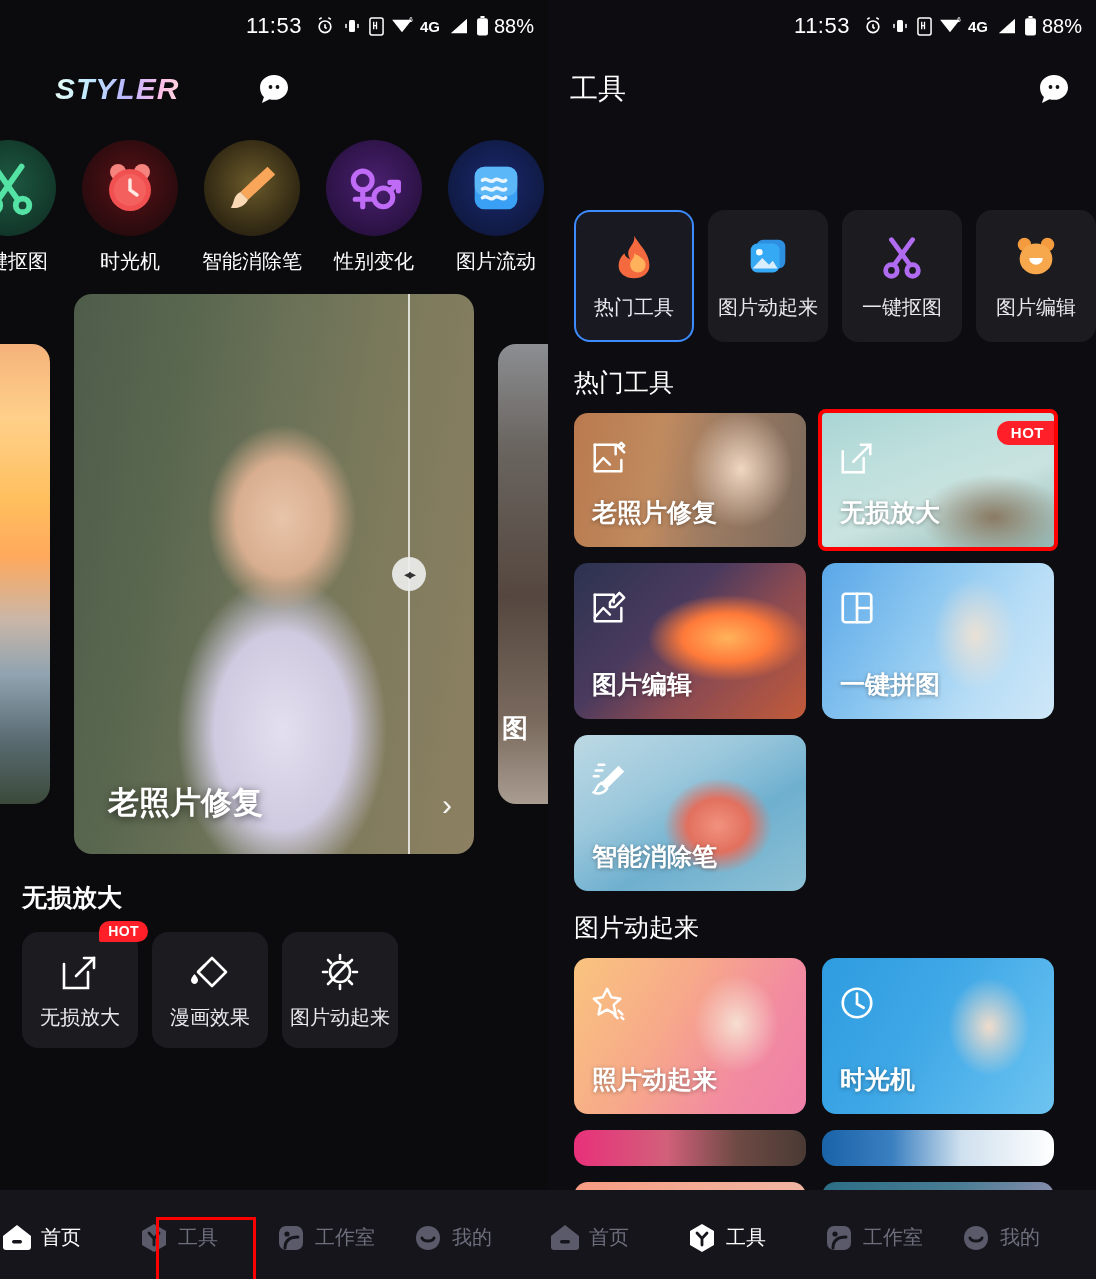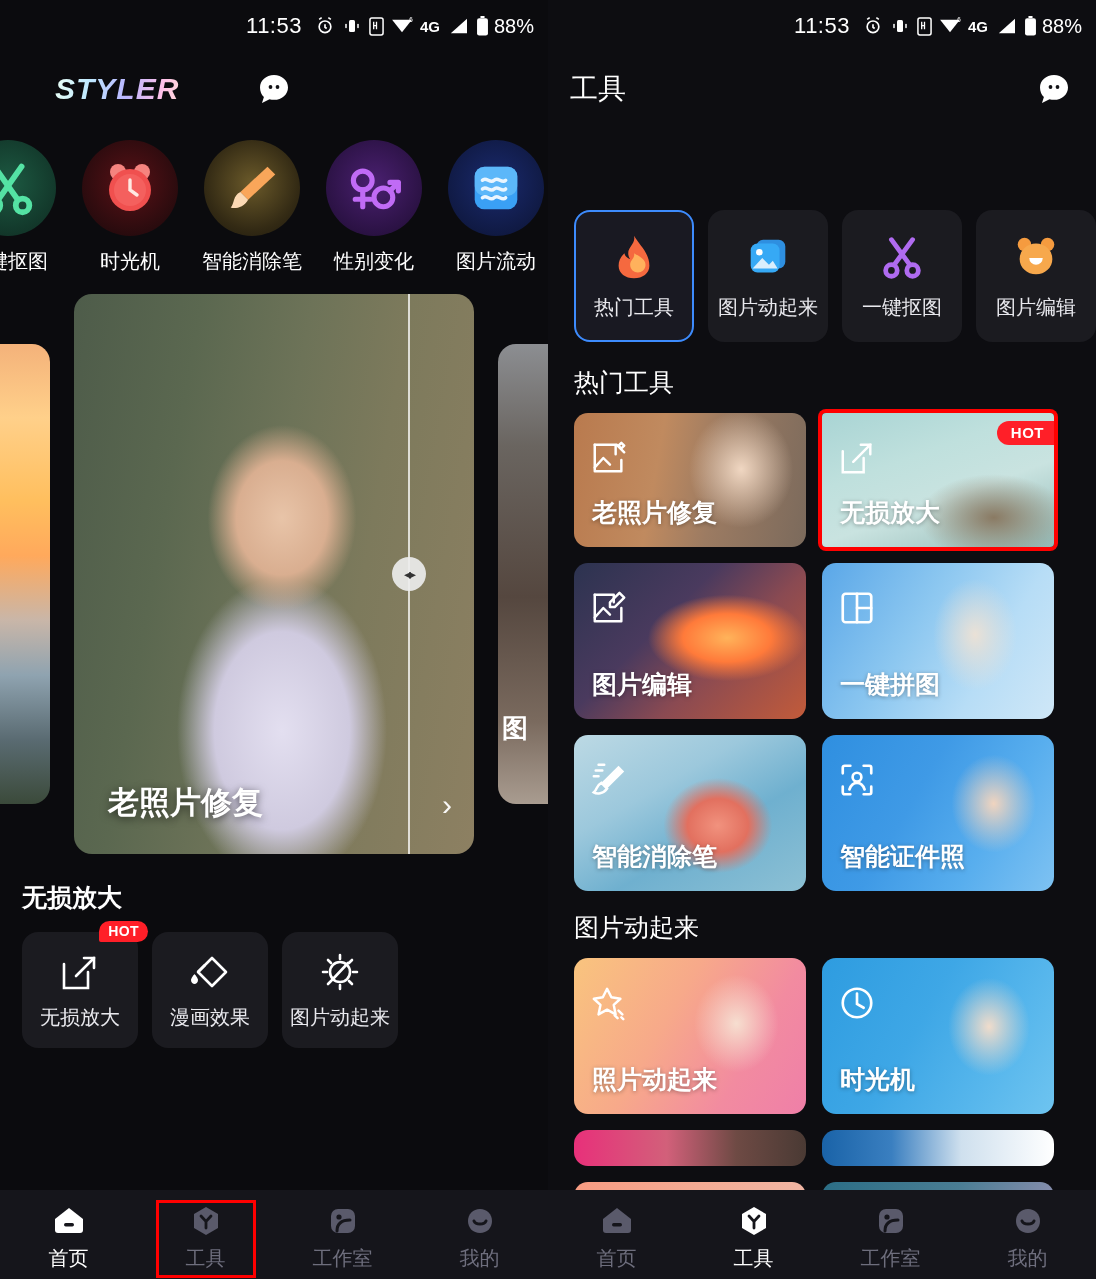--- a/index.html
+++ b/index.html
@@ -202,21 +202,21 @@
   }
   .highlight-box { box-shadow: 0 0 0 4px #ff0000; border-radius: 4px; }
 
   
   .bottomnav {
     position: absolute; left: 0; bottom: 0; width: 548px; height: 89px;
     background: #15151b; display: flex; align-items: center;
     padding-top: 6px;
   }
   .nav-item {
-    flex: 1; display: flex; flex-direction: column; align-items: center; gap: 7px;
+    flex: 1; display: flex; flex-direction: row; align-items: center; gap: 7px;
     position: relative;
   }
   .nav-label { font-size: 20px; color: #6e6e7d; }
   .nav-item.active .nav-label { color: #ffffff; }
   .nav-box { position: absolute; left: 50%; top: -4px; transform: translateX(-50%);
              width: 100px; height: 78px; border: 3px solid #ff0000; }
 
   svg { display: block; }
 </style>
 </head>
@@ -601,34 +601,20 @@
         <span class="card-icon">
           <svg width="38" height="38" viewBox="0 0 40 40" fill="none" stroke="#fff" stroke-width="2.6" stroke-linecap="round">
             <path d="M30 5 L36 11 L18 29 L12 23z" fill="#fff" stroke="none"></path>
             <path d="M12 23 L18 29 C14 35 7 35 4 33 C8 30 6 26 12 23z"></path>
             <path d="M6 10h7M4 16h5M9 4h6"></path>
           </svg>
         </span>
         <span class="card-label">智能消除笔</span>
       </div>
 
-      <div class="card tall">
-        <div class="ph-id-card"></div>
-        <span class="card-icon">
-          <svg width="38" height="38" viewBox="0 0 40 40" fill="none" stroke="#fff" stroke-width="2.8" stroke-linecap="round" stroke-linejoin="round">
-            <path d="M5 13V7a2 2 0 0 1 2-2h6"></path>
-              <path d="M27 5h6a2 2 0 0 1 2 2v6"></path>
-            <path d="M35 27v6a2 2 0 0 1-2 2h-6"></path>
-              <path d="M13 35H7a2 2 0 0 1-2-2v-6"></path>
-            <circle cx="20" cy="17" r="4.6"></circle>
-            <path d="M12 30c1.6-5 5-7 8-7s6.4 2 8 7"></path>
-          </svg>
-        </span>
-        <span class="card-label">智能证件照</span>
-      </div>
     </div>
 
     <div class="r-sec-title" style="padding-top:20px">图片动起来</div>
     <div class="cards">
       <div class="card tall">
         <div class="ph-animate-card"></div>
         <span class="card-icon">
           <svg width="38" height="38" viewBox="0 0 40 40" fill="none" stroke="#fff" stroke-width="2.6" stroke-linecap="round" stroke-linejoin="round">
             <path d="M18 5 L22.5 14 L32 15.5 L25 22 L27 32 L18 27 L9 32 L11 22 L4 15.5 L13.5 14z"></path>
             <path d="M30 28l4 4M26 33l3 3M33 35l2 2"></path>

